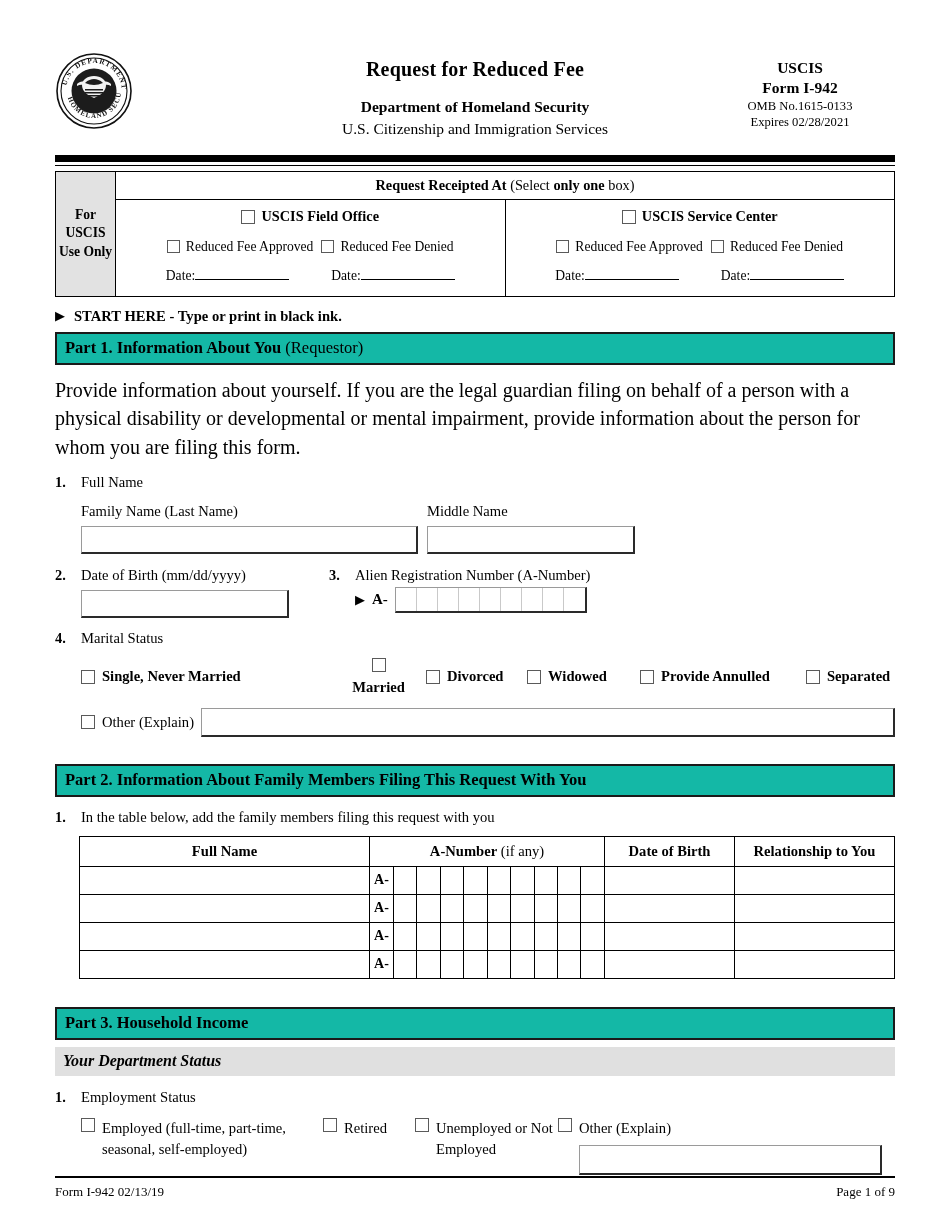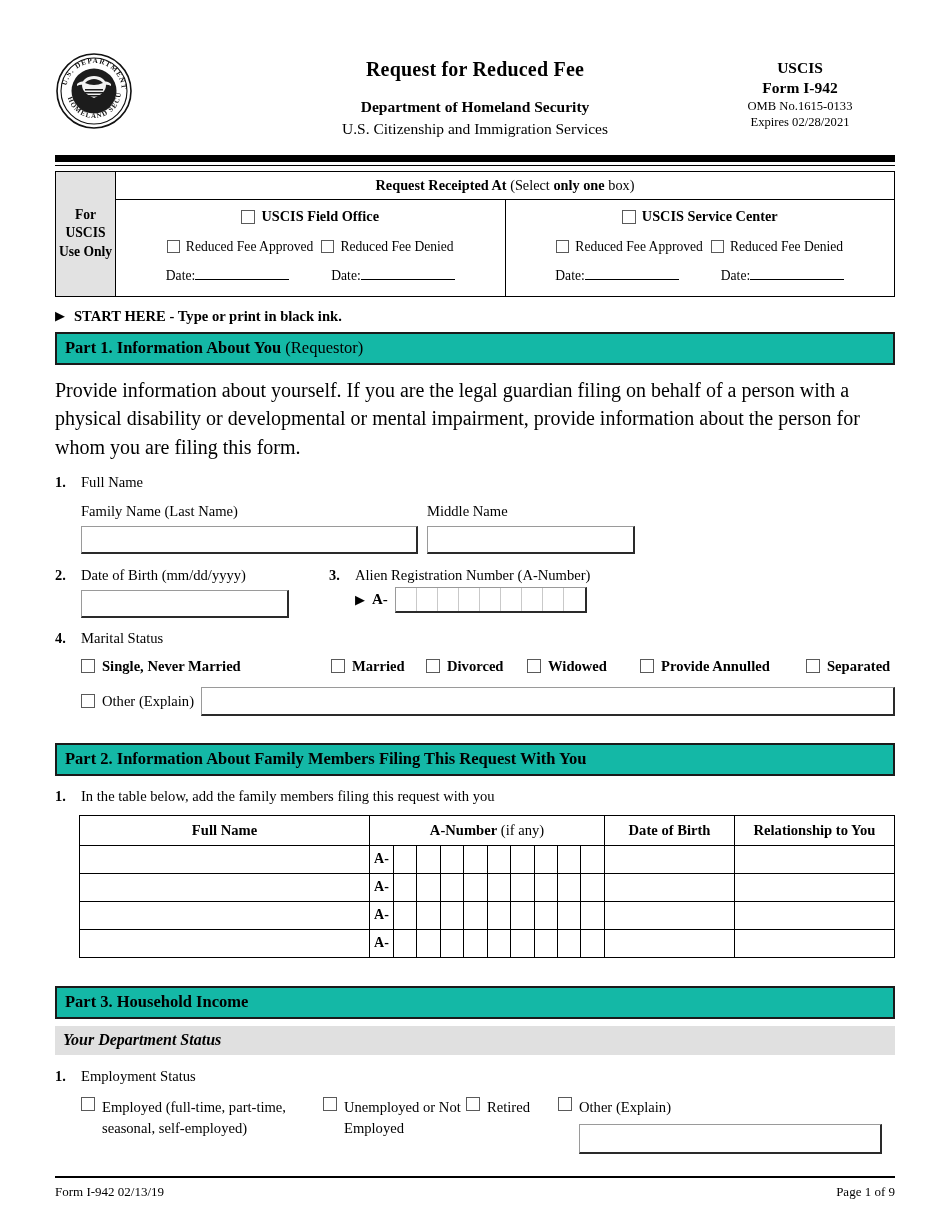--- a/index.html
+++ b/index.html
@@ -335,21 +335,21 @@
   <div class="item" style="margin-top:12px;">
     <div class="num">4.</div>
     <div class="itembody">
       <div class="lbl">Marital Status</div>
 
       <div class="chk-row">
         <span class="chk" style="width:250px;">
           <span class="cb"></span>
           <span>Single, Never Married</span>
         </span>
-        <span class="chk" style="width:95px;">
+        <span class="chk" style="width:95px;flex-direction:column;">
           <span class="cb"></span>
           <span>Married</span>
         </span>
         <span class="chk" style="width:101px;">
           <span class="cb"></span>
           <span>Divorced</span>
         </span>
         <span class="chk" style="width:113px;">
           <span class="cb"></span>
           <span>Widowed</span>
@@ -473,27 +473,27 @@
   <div class="item" style="margin-top:13px;">
     <div class="num">1.</div>
     <div class="itembody">
       <div class="lbl">Employment Status</div>
 
       <div class="emp-row">
         <span class="emp-opt" style="width:242px;">
           <span class="cb"></span>
           <span class="txt">Employed (full-time, part-time, seasonal, self-employed)</span>
         </span>
+        <span class="emp-opt" style="width:92px;">
+          <span class="cb"></span>
+          <span class="txt">Retired</span>
+        </span>
         <span class="emp-opt" style="width:143px;">
           <span class="cb"></span>
           <span class="txt">Unemployed or Not Employed</span>
-        </span>
-        <span class="emp-opt" style="width:92px;">
-          <span class="cb"></span>
-          <span class="txt">Retired</span>
         </span>
         <span class="emp-opt">
           <span class="cb"></span>
           <span>
             <span class="txt">Other (Explain)</span>
             <div class="emp-other-box">
               <div class="inbox"></div>
             </div>
           </span>
         </span>

